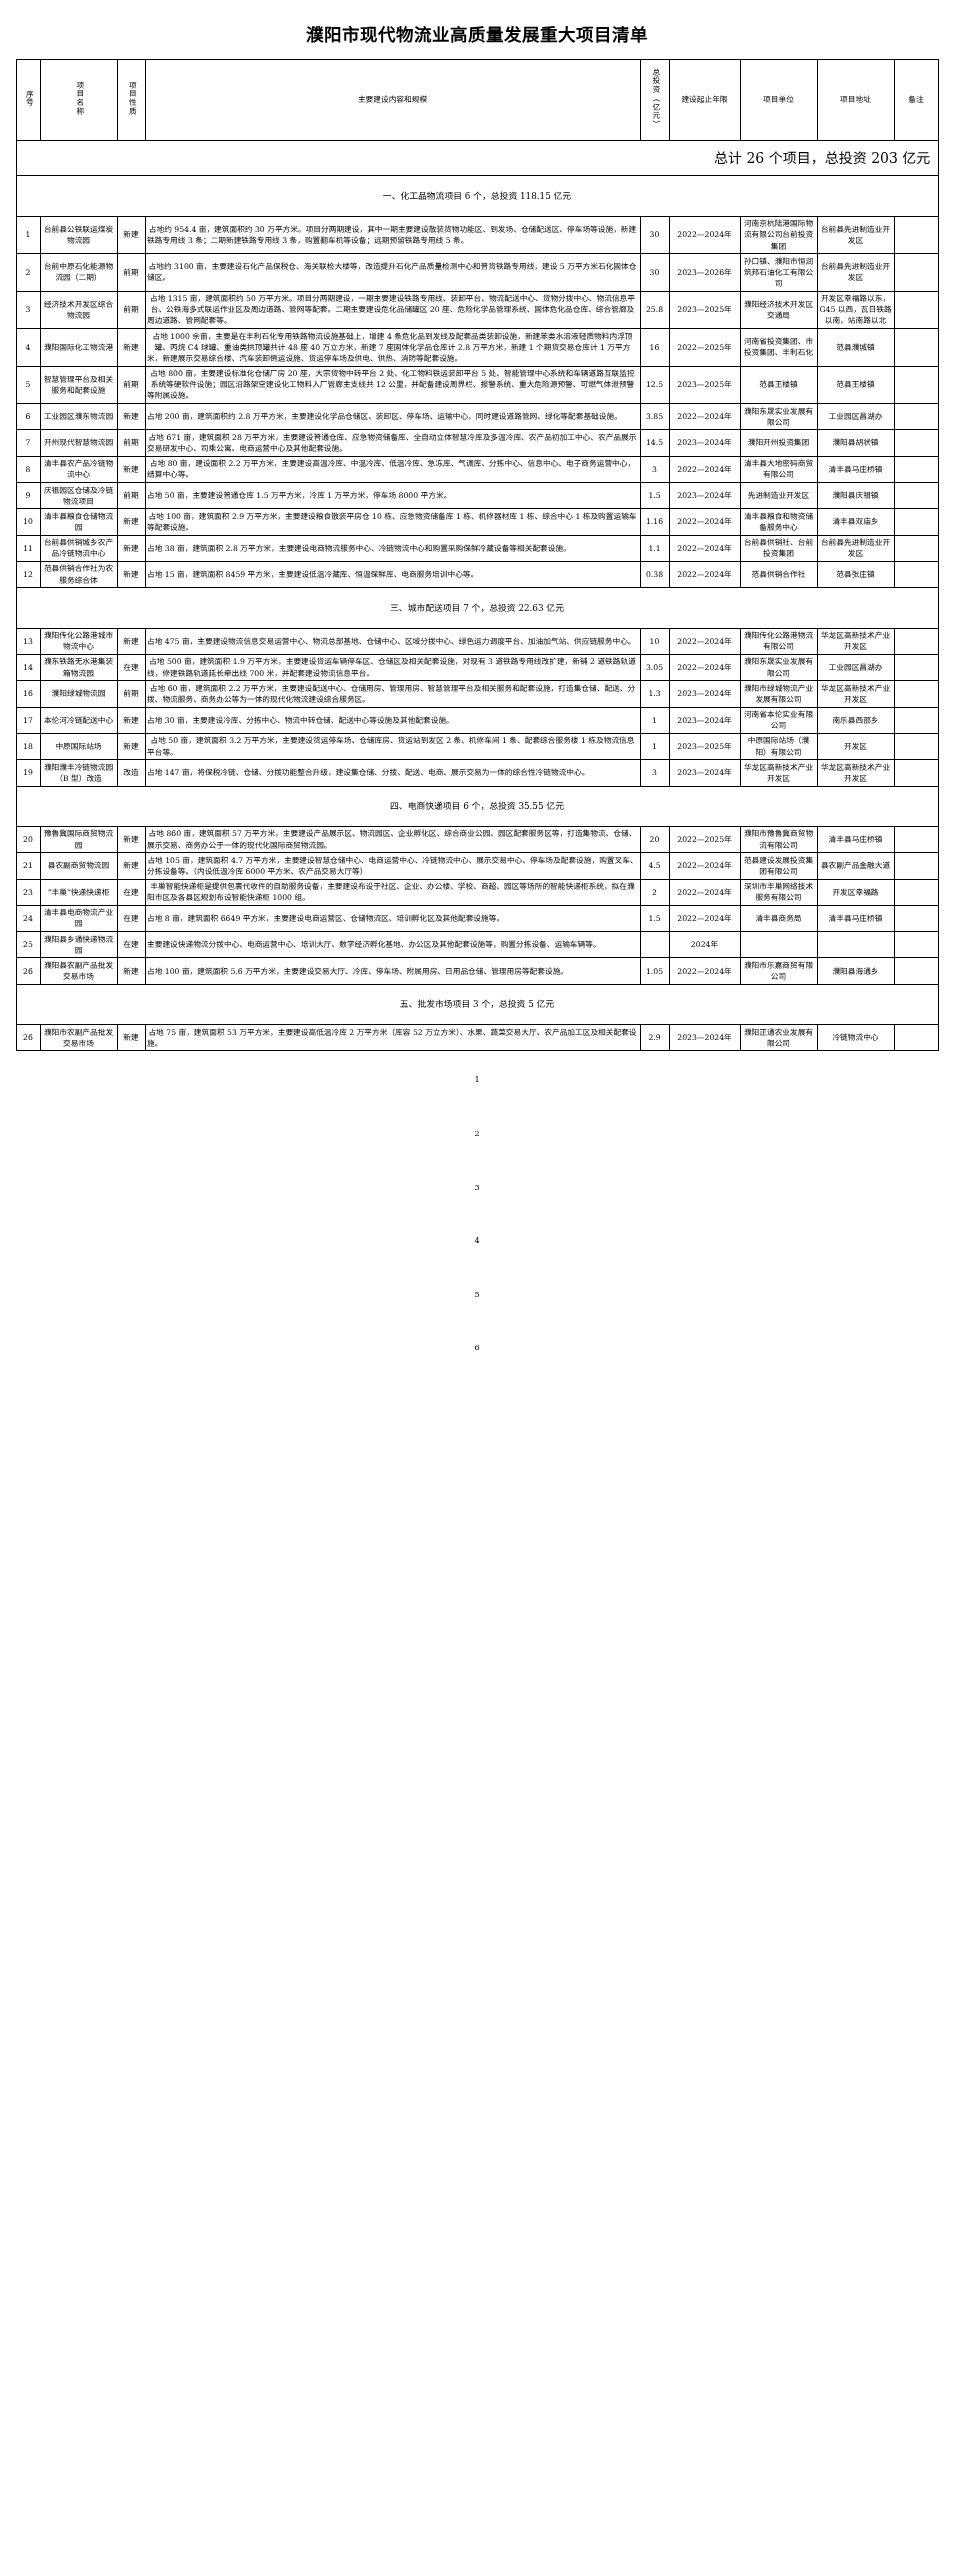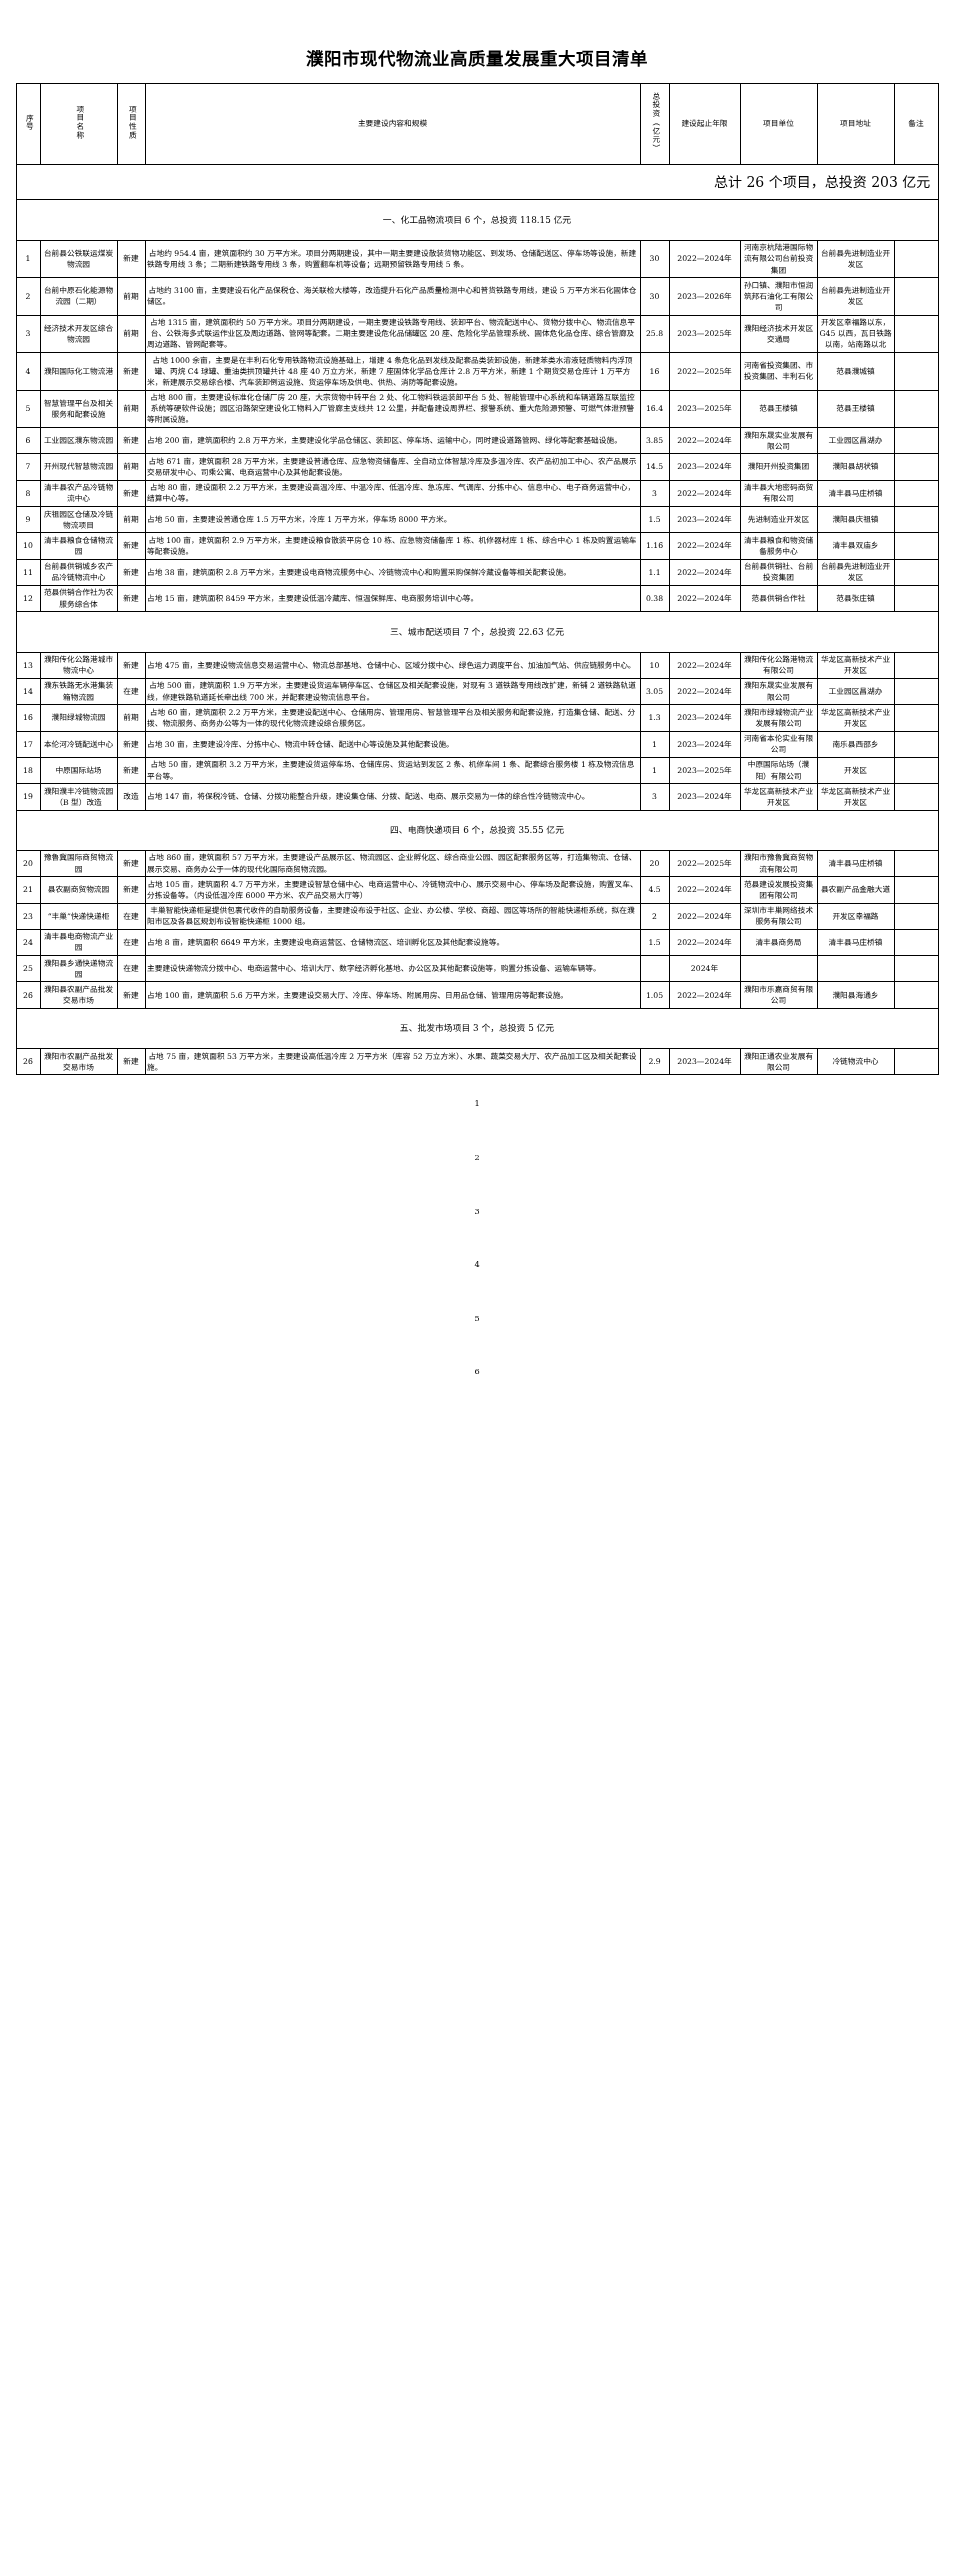--- a/index.html
+++ b/index.html
@@ -8,21 +8,20 @@
     width:978px;
     font-family:"DejaVu Sans","Liberation Sans",sans-serif;
     color:#000;
     -webkit-font-smoothing:none;
   }
   .page{
     position:relative;
     width:954px;
     box-sizing:border-box;
     padding:0 15.5px;
-    margin-top:24px;
   }
   .doc-title{
     text-align:center;
     font-family:"DejaVu Serif","Liberation Serif",serif;
     font-weight:bold;
     font-size:17.5px;
     letter-spacing:0.5px;
     padding-top:20.6px;
     padding-bottom:13.4px;
   }
@@ -182,21 +181,21 @@
           <td class="period">2022—2025年</td>
           <td class="unit">河南省投资集团、市投资集团、丰利石化</td>
           <td class="addr">范县濮城镇</td>
           <td class="remark"></td>
         </tr>
         <tr>
           <td class="no">5</td>
           <td class="name">智慧管理平台及相关服务和配套设施</td>
           <td class="type">前期</td>
           <td class="content">占地 800 亩，主要建设标准化仓储厂房 20 座，大宗货物中转平台 2 处、化工物料铁运装卸平台 5 处、智能管理中心系统和车辆道路互联监控系统等硬软件设施；园区沿路架空建设化工物料入厂管廊主支线共 12 公里，并配备建设周界栏、报警系统、重大危险源预警、可燃气体泄预警等附属设施。</td>
-          <td class="invest">16.4</td>
+          <td class="invest">12.5</td>
           <td class="period">2023—2025年</td>
           <td class="unit">范县王楼镇</td>
           <td class="addr">范县王楼镇</td>
           <td class="remark"></td>
         </tr>
         <tr>
           <td class="no">6</td>
           <td class="name">工业园区濮东物流园</td>
           <td class="type">新建</td>
           <td class="content">占地 200 亩，建筑面积约 2.8 万平方米，主要建设化学品仓储区、装卸区、停车场、运输中心，同时建设道路管网、绿化等配套基础设施。</td>

